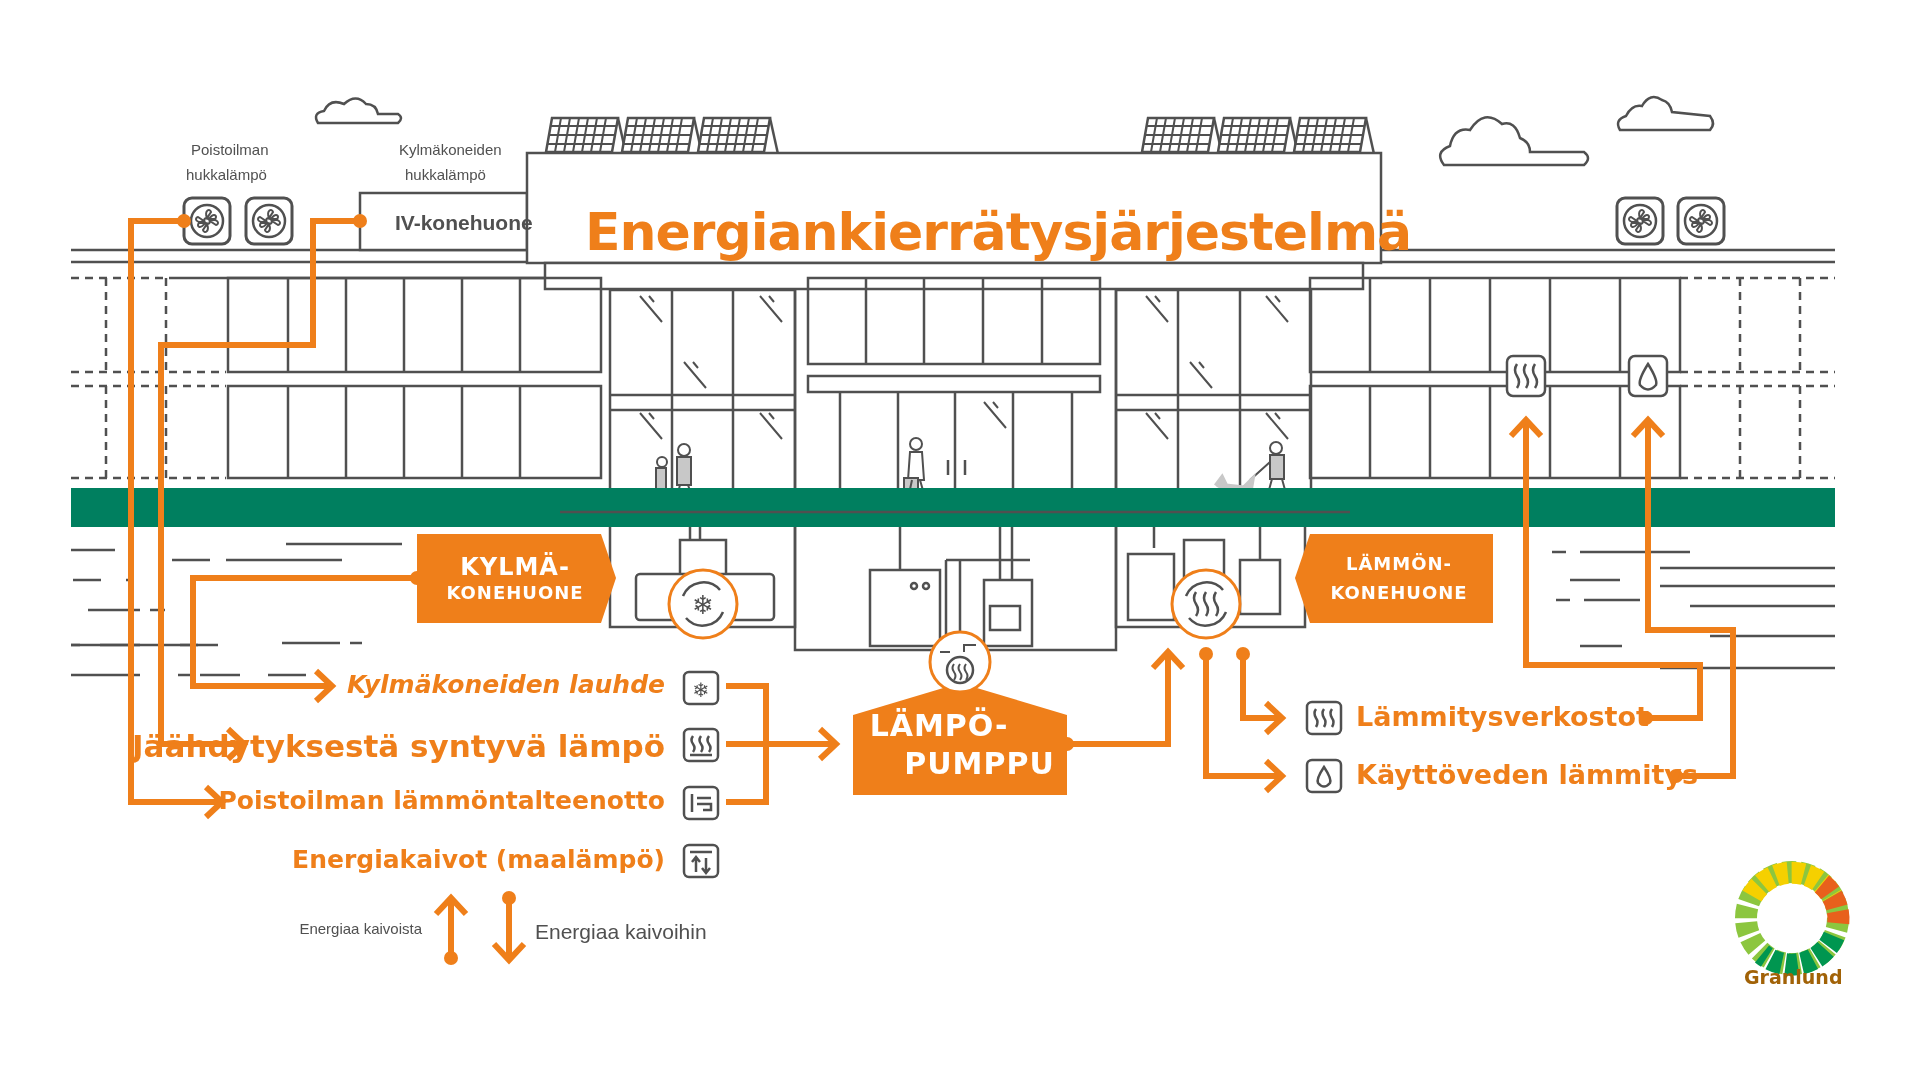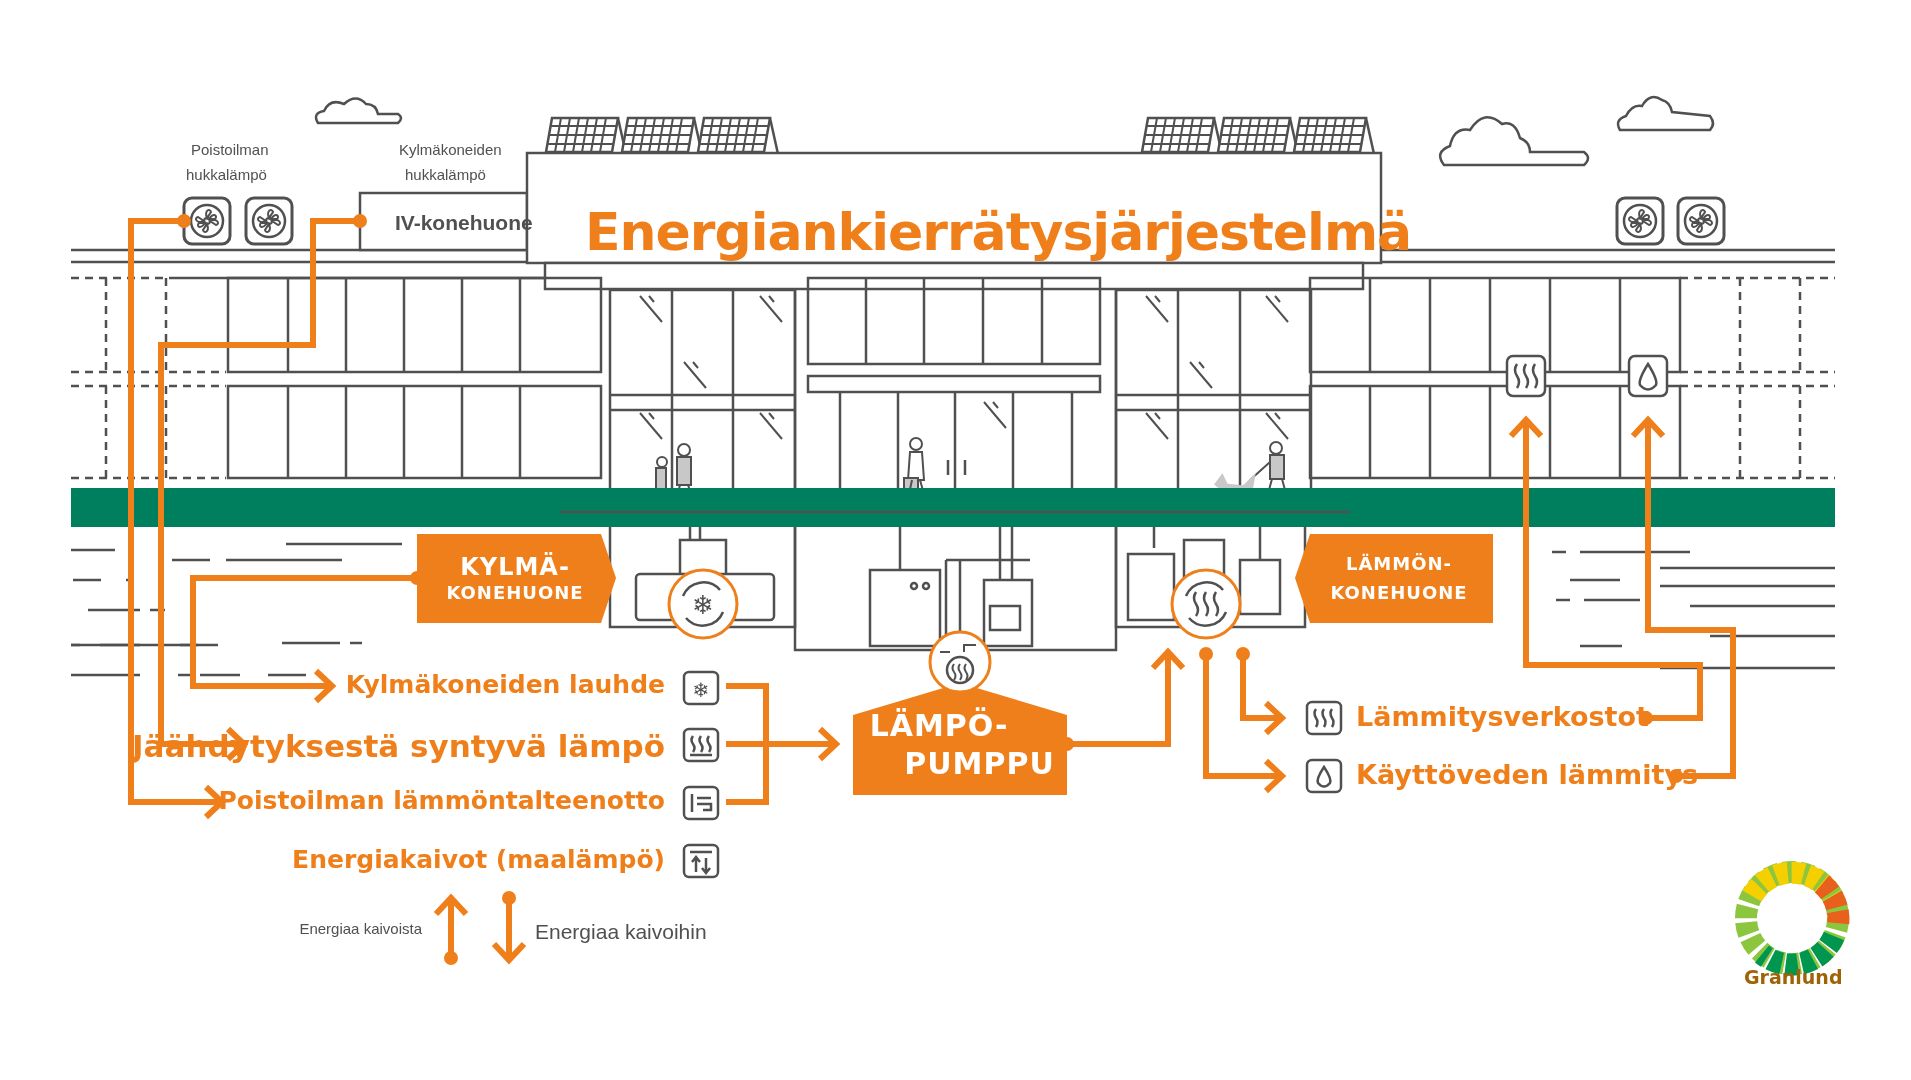--- a/index.html
+++ b/index.html
@@ -365,21 +365,21 @@
 <div class="lbl gray-text" style="left:405px;top:166px;font-size:15px;">hukkalämpö</div>
 <div class="lbl gray-text" style="left:380px;top:211px;font-size:21px;font-weight:bold;margin-left:15px;">IV-konehuone</div>
 
 <div class="lbl tag-text" style="left:430px;top:553px;width:170px;font-size:24px;">KYLMÄ-</div>
 <div class="lbl tag-text" style="left:430px;top:582px;width:170px;font-size:18px;">KONEHUONE</div>
 <div class="lbl tag-text" style="left:1310px;top:553px;width:178px;font-size:18px;">LÄMMÖN-</div>
 <div class="lbl tag-text" style="left:1310px;top:582px;width:178px;font-size:18px;">KONEHUONE</div>
 <div class="lbl tag-text" style="left:853px;top:708px;width:172px;font-size:30px;">LÄMPÖ-</div>
 <div class="lbl tag-text" style="left:853px;top:746px;width:253px;font-size:30px;">PUMPPU</div>
 
-<div class="lbl orange-text" style="right:1246px;top:670px;font-size:25px;">Kylmäkoneiden lauhde</div>
+<div class="lbl orange-text" style="right:1246px;top:670px;font-size:25px;font-style:italic;">Kylmäkoneiden lauhde</div>
 <div class="lbl orange-text" style="right:1246px;top:728px;font-size:31px;">Jäähdytyksestä syntyvä lämpö</div>
 <div class="lbl orange-text" style="right:1246px;top:786px;font-size:25px;">Poistoilman lämmöntalteenotto</div>
 <div class="lbl orange-text" style="right:1246px;top:845px;font-size:25px;">Energiakaivot (maalämpö)</div>
 
 <div class="lbl gray-text" style="right:1489px;top:920px;font-size:15px;">Energiaa kaivoista</div>
 <div class="lbl gray-text" style="left:535px;top:920px;font-size:21px;">Energiaa kaivoihin</div>
 
 <div class="lbl orange-text" style="left:1356px;top:701px;font-size:27px;">Lämmitysverkostot</div>
 <div class="lbl orange-text" style="left:1356px;top:759px;font-size:27px;">Käyttöveden lämmitys</div>
 

